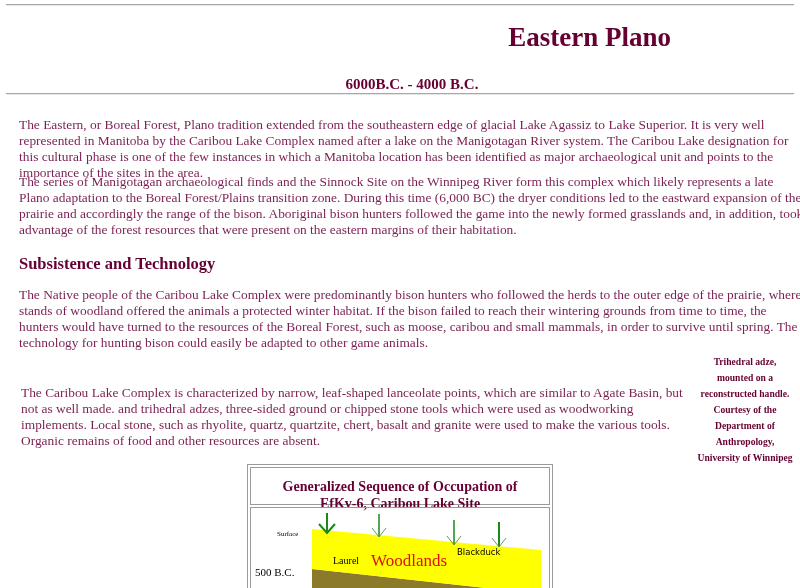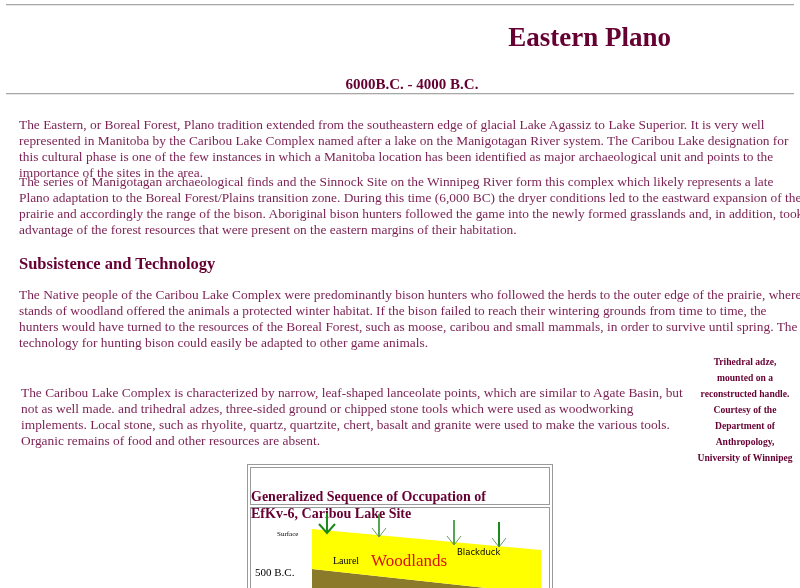--- a/index.html
+++ b/index.html
@@ -33,22 +33,22 @@
     text-align: center; font-size: 9.6px; line-height: 16px; font-weight: bold;
     color: #660033;
   }
   .fig-table {
     position: absolute; left: 247px; top: 464px; width: 306px; height: 140px;
     border: 1px solid #9a9a9a; box-sizing: border-box; padding: 2px;
     background: #fff;
   }
   .fig-title {
     border: 1px solid #9a9a9a; height: 38px; box-sizing: border-box;
-    text-align: left; font-weight: bold; font-size: 14px; line-height: 17px;
-    color: #660033; padding-top: 20px;
+    text-align: center; font-weight: bold; font-size: 14px; line-height: 17px;
+    color: #660033; padding-top: 10px;
   }
   .fig-cell {
     margin-top: 2px; border: 1px solid #9a9a9a; height: 100px; box-sizing: border-box;
     position: relative; overflow: hidden;
   }
   .fig-cell svg { position: absolute; left: 0; top: 0; }
 </style>
 </head>
 <body>
 

